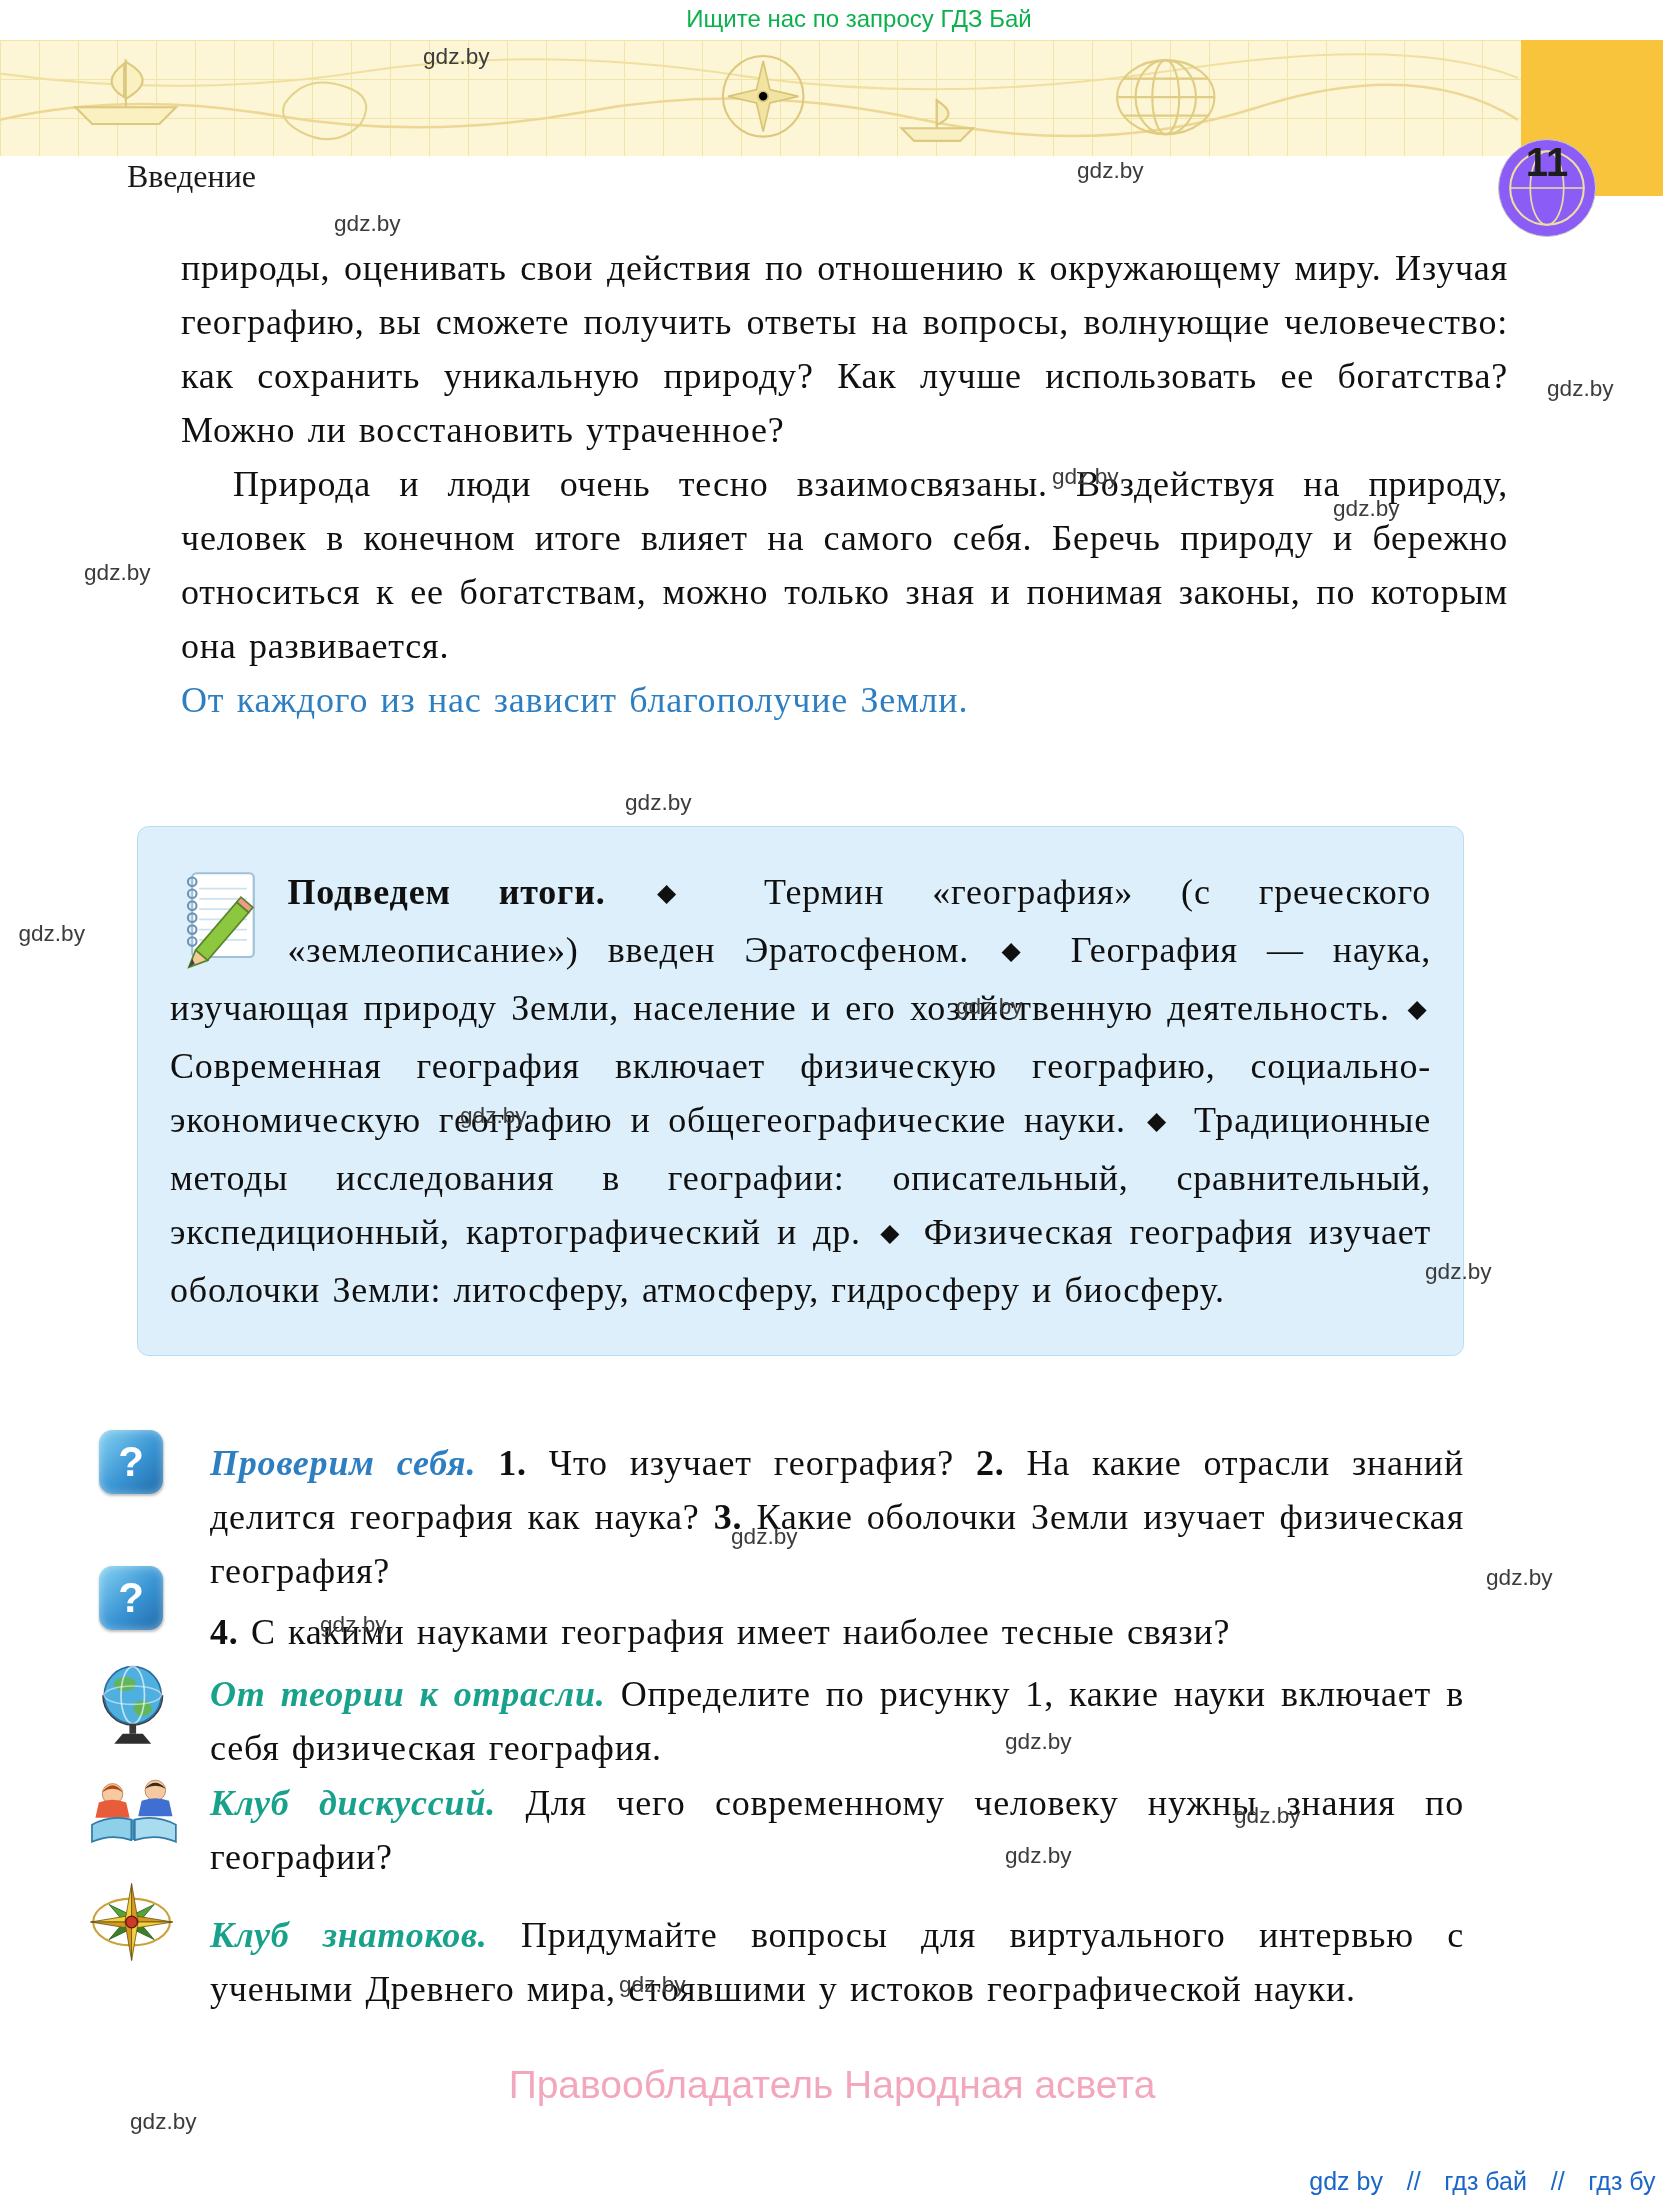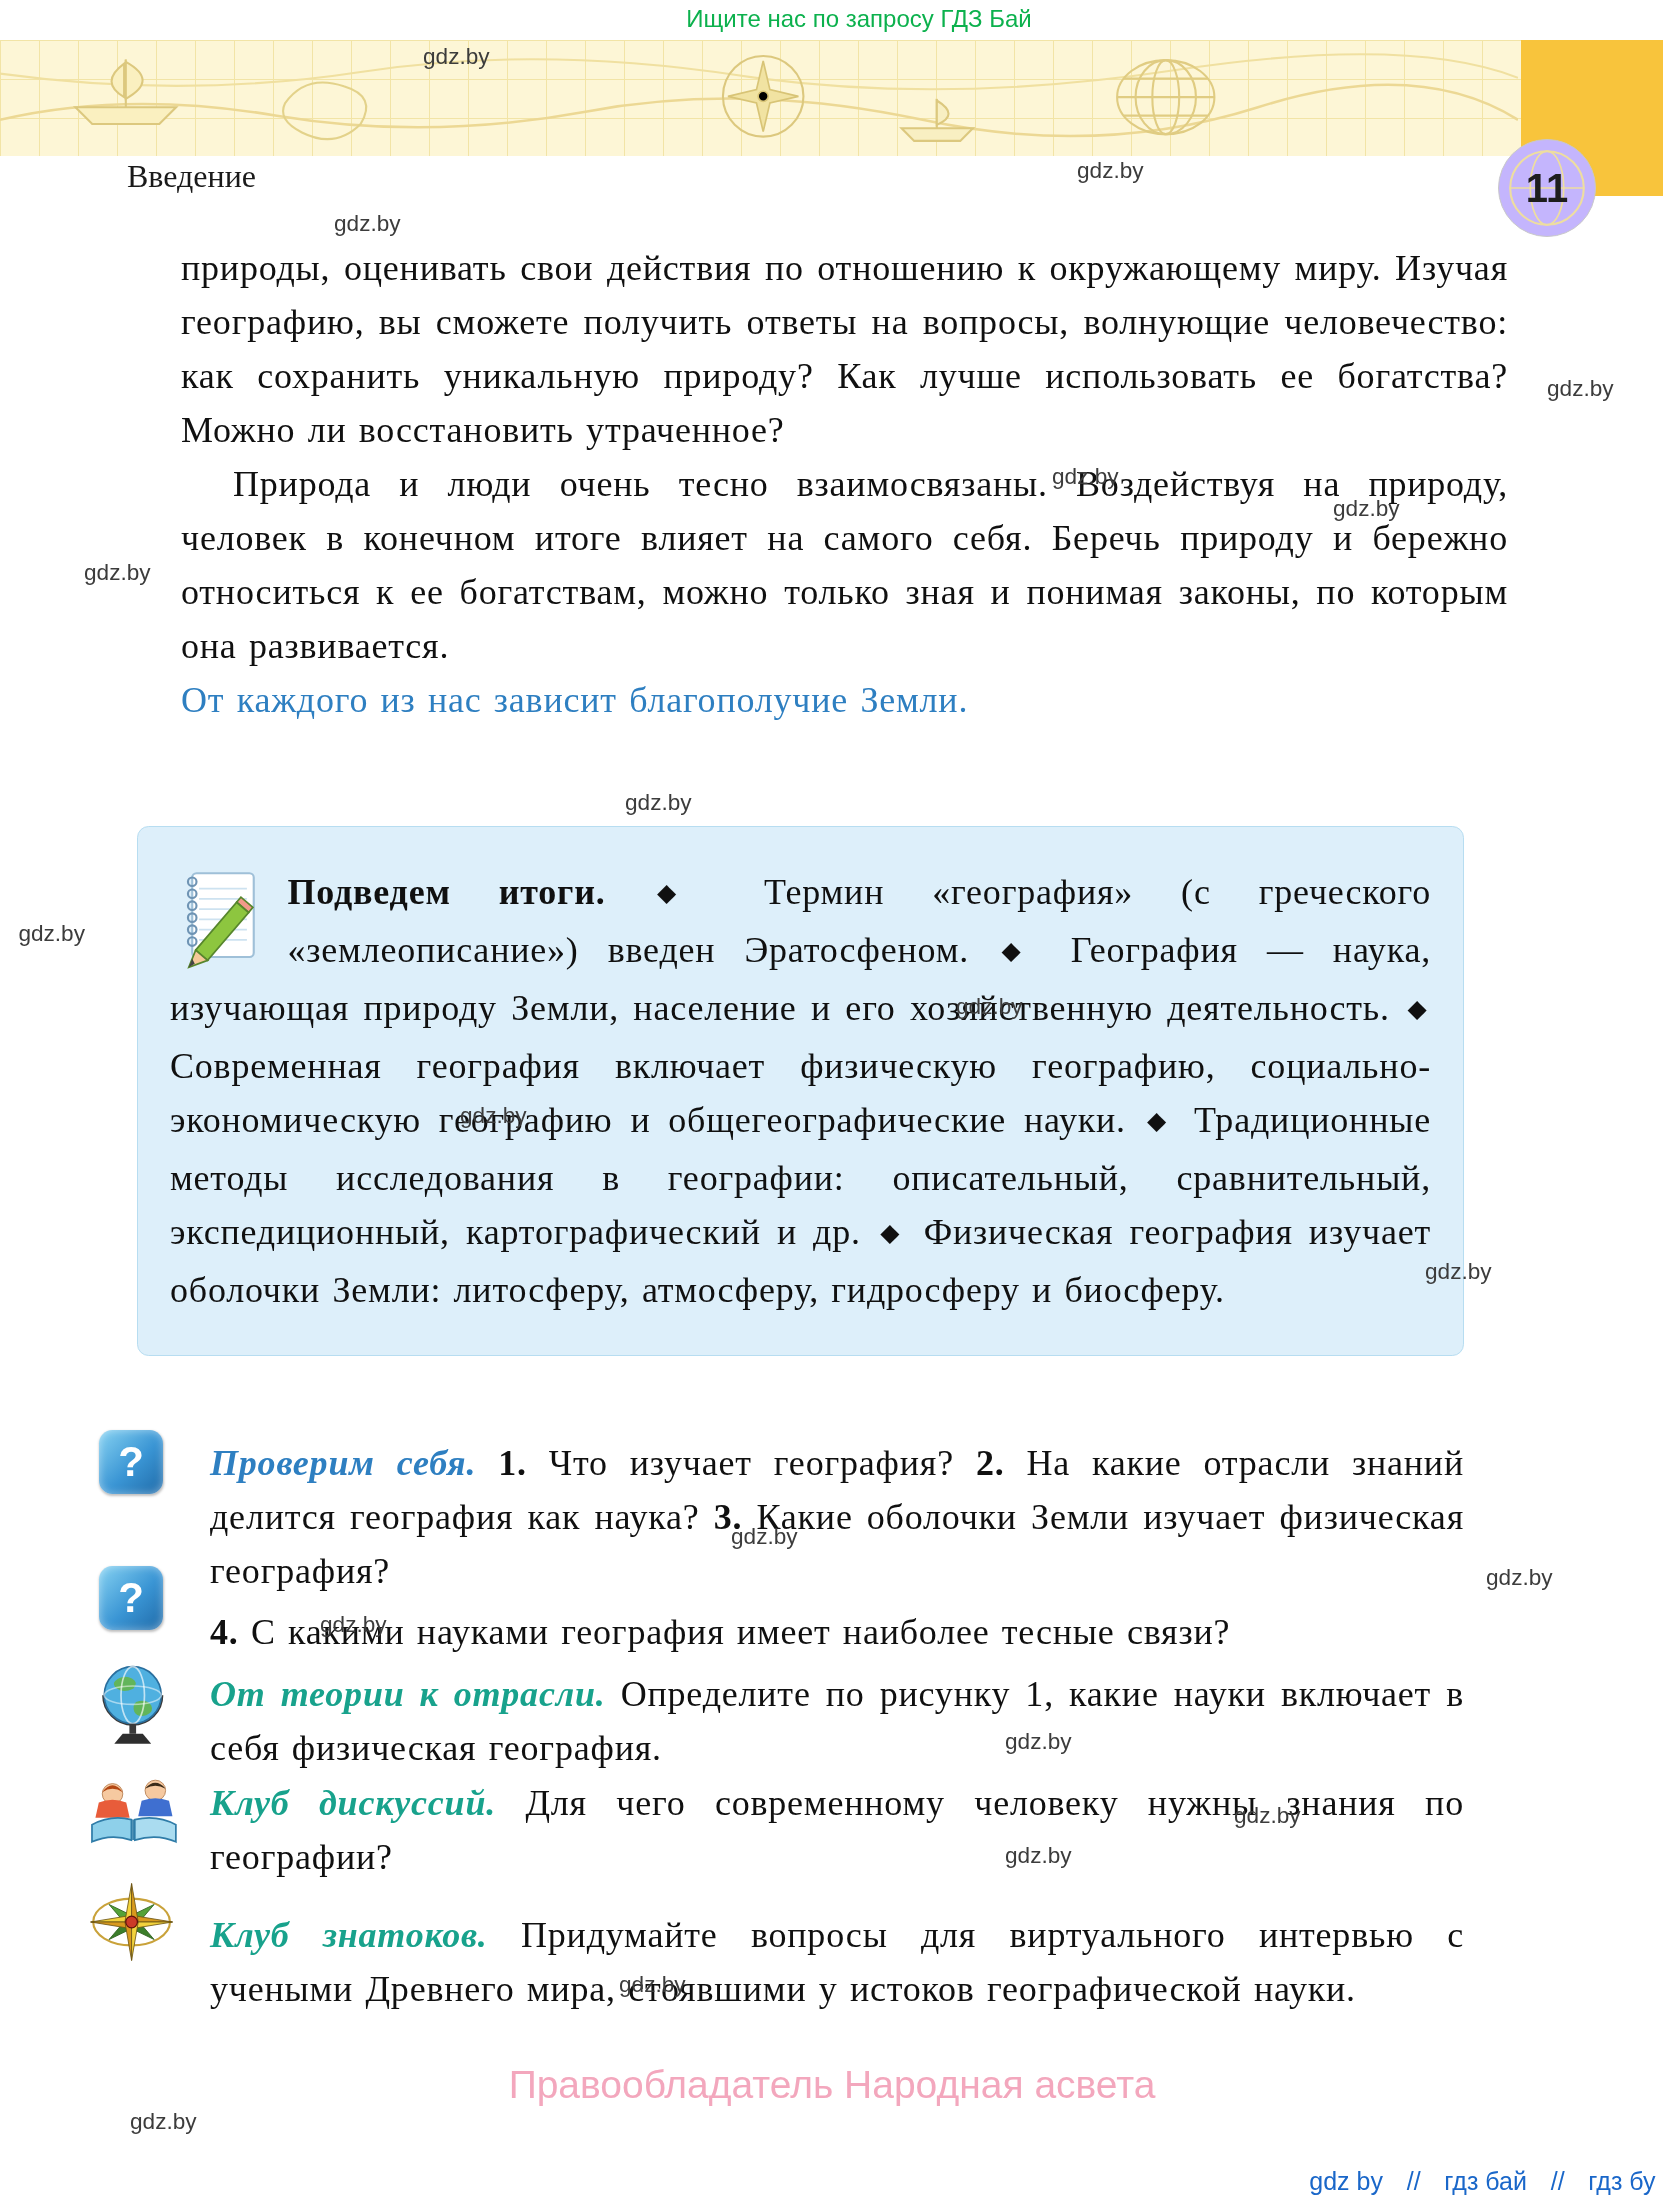--- a/index.html
+++ b/index.html
@@ -19,22 +19,22 @@
     background-image:linear-gradient(#f2e4a6 1.3px,transparent 1.3px),
                      linear-gradient(90deg,#f2e4a6 1.3px,transparent 1.3px);
     background-size:39px 39px;
   }
   .band-art{position:absolute;left:0;top:0;width:1518px;height:116px;}
   .band-accent{
     position:absolute;left:1521px;top:40px;width:143px;height:156px;background:#f8c43c;z-index:2;
   }
   .page-circle{
     position:absolute;left:1498px;top:139px;width:96px;height:96px;border-radius:50%;
-    background:#c4b5fd;border:1.7px solid #c9c9c9;z-index:3;
-    display:flex;align-items:center;justify-content:center;
+    background:#8b5cf6;border:1.7px solid #c9c9c9;z-index:3;
+    display:flex;justify-content:center;
   }
   .page-circle svg{position:absolute;left:6.7px;top:6.7px;}
   .page-num{
     position:relative;font-family:"Liberation Sans",sans-serif;font-weight:bold;
     font-size:40px;color:#1d1d1d;
   }
   .section-label{
     position:absolute;left:127px;top:158px;font-size:32px;color:#1a1a1a;z-index:3;
   }
   

